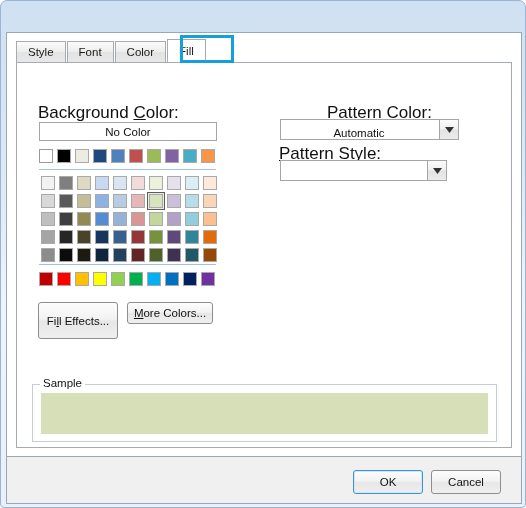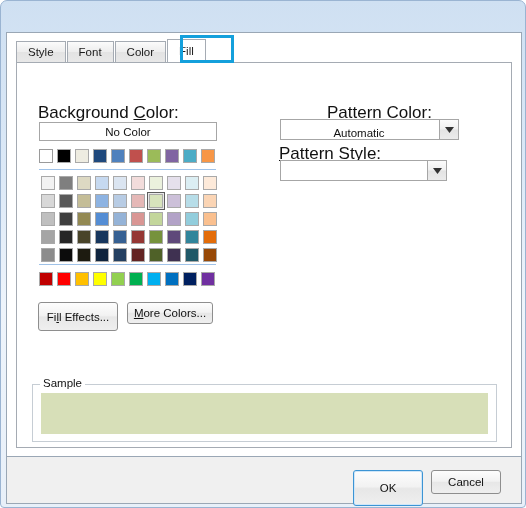--- a/index.html
+++ b/index.html
@@ -206,24 +206,24 @@
     display: flex;
     align-items: center;
     justify-content: center;
     white-space: nowrap;
   }
   .pushbtn u { text-decoration: underline; }
   .pushbtn.default-btn {
     border: 1px solid #3c94d4;
     box-shadow: inset 0 0 0 1px #cfe6f8;
   }
-  #fill-effects-btn { left: 31px; top: 269px; width: 80px; height: 29px; }
+  #fill-effects-btn { left: 31px; top: 269px; width: 80px; height: 37px; }
   #more-colors-btn  { left: 120px; top: 269px; width: 86px; height: 22px; }
   #clear-btn        { left: 424px; top: 427px; width: 75px; height: 21px; }
-  #ok-btn           { left: 352px; top: 469px; width: 70px; height: 36px; }
+  #ok-btn           { left: 352px; top: 469px; width: 70px; height: 24px; }
   #cancel-btn       { left: 430px; top: 469px; width: 70px; height: 24px; }
 
   
   .combo {
     position: absolute;
     height: 21px;
     box-sizing: border-box;
     border: 1px solid #a6a6a6;
     background: #ffffff;
     display: flex;

